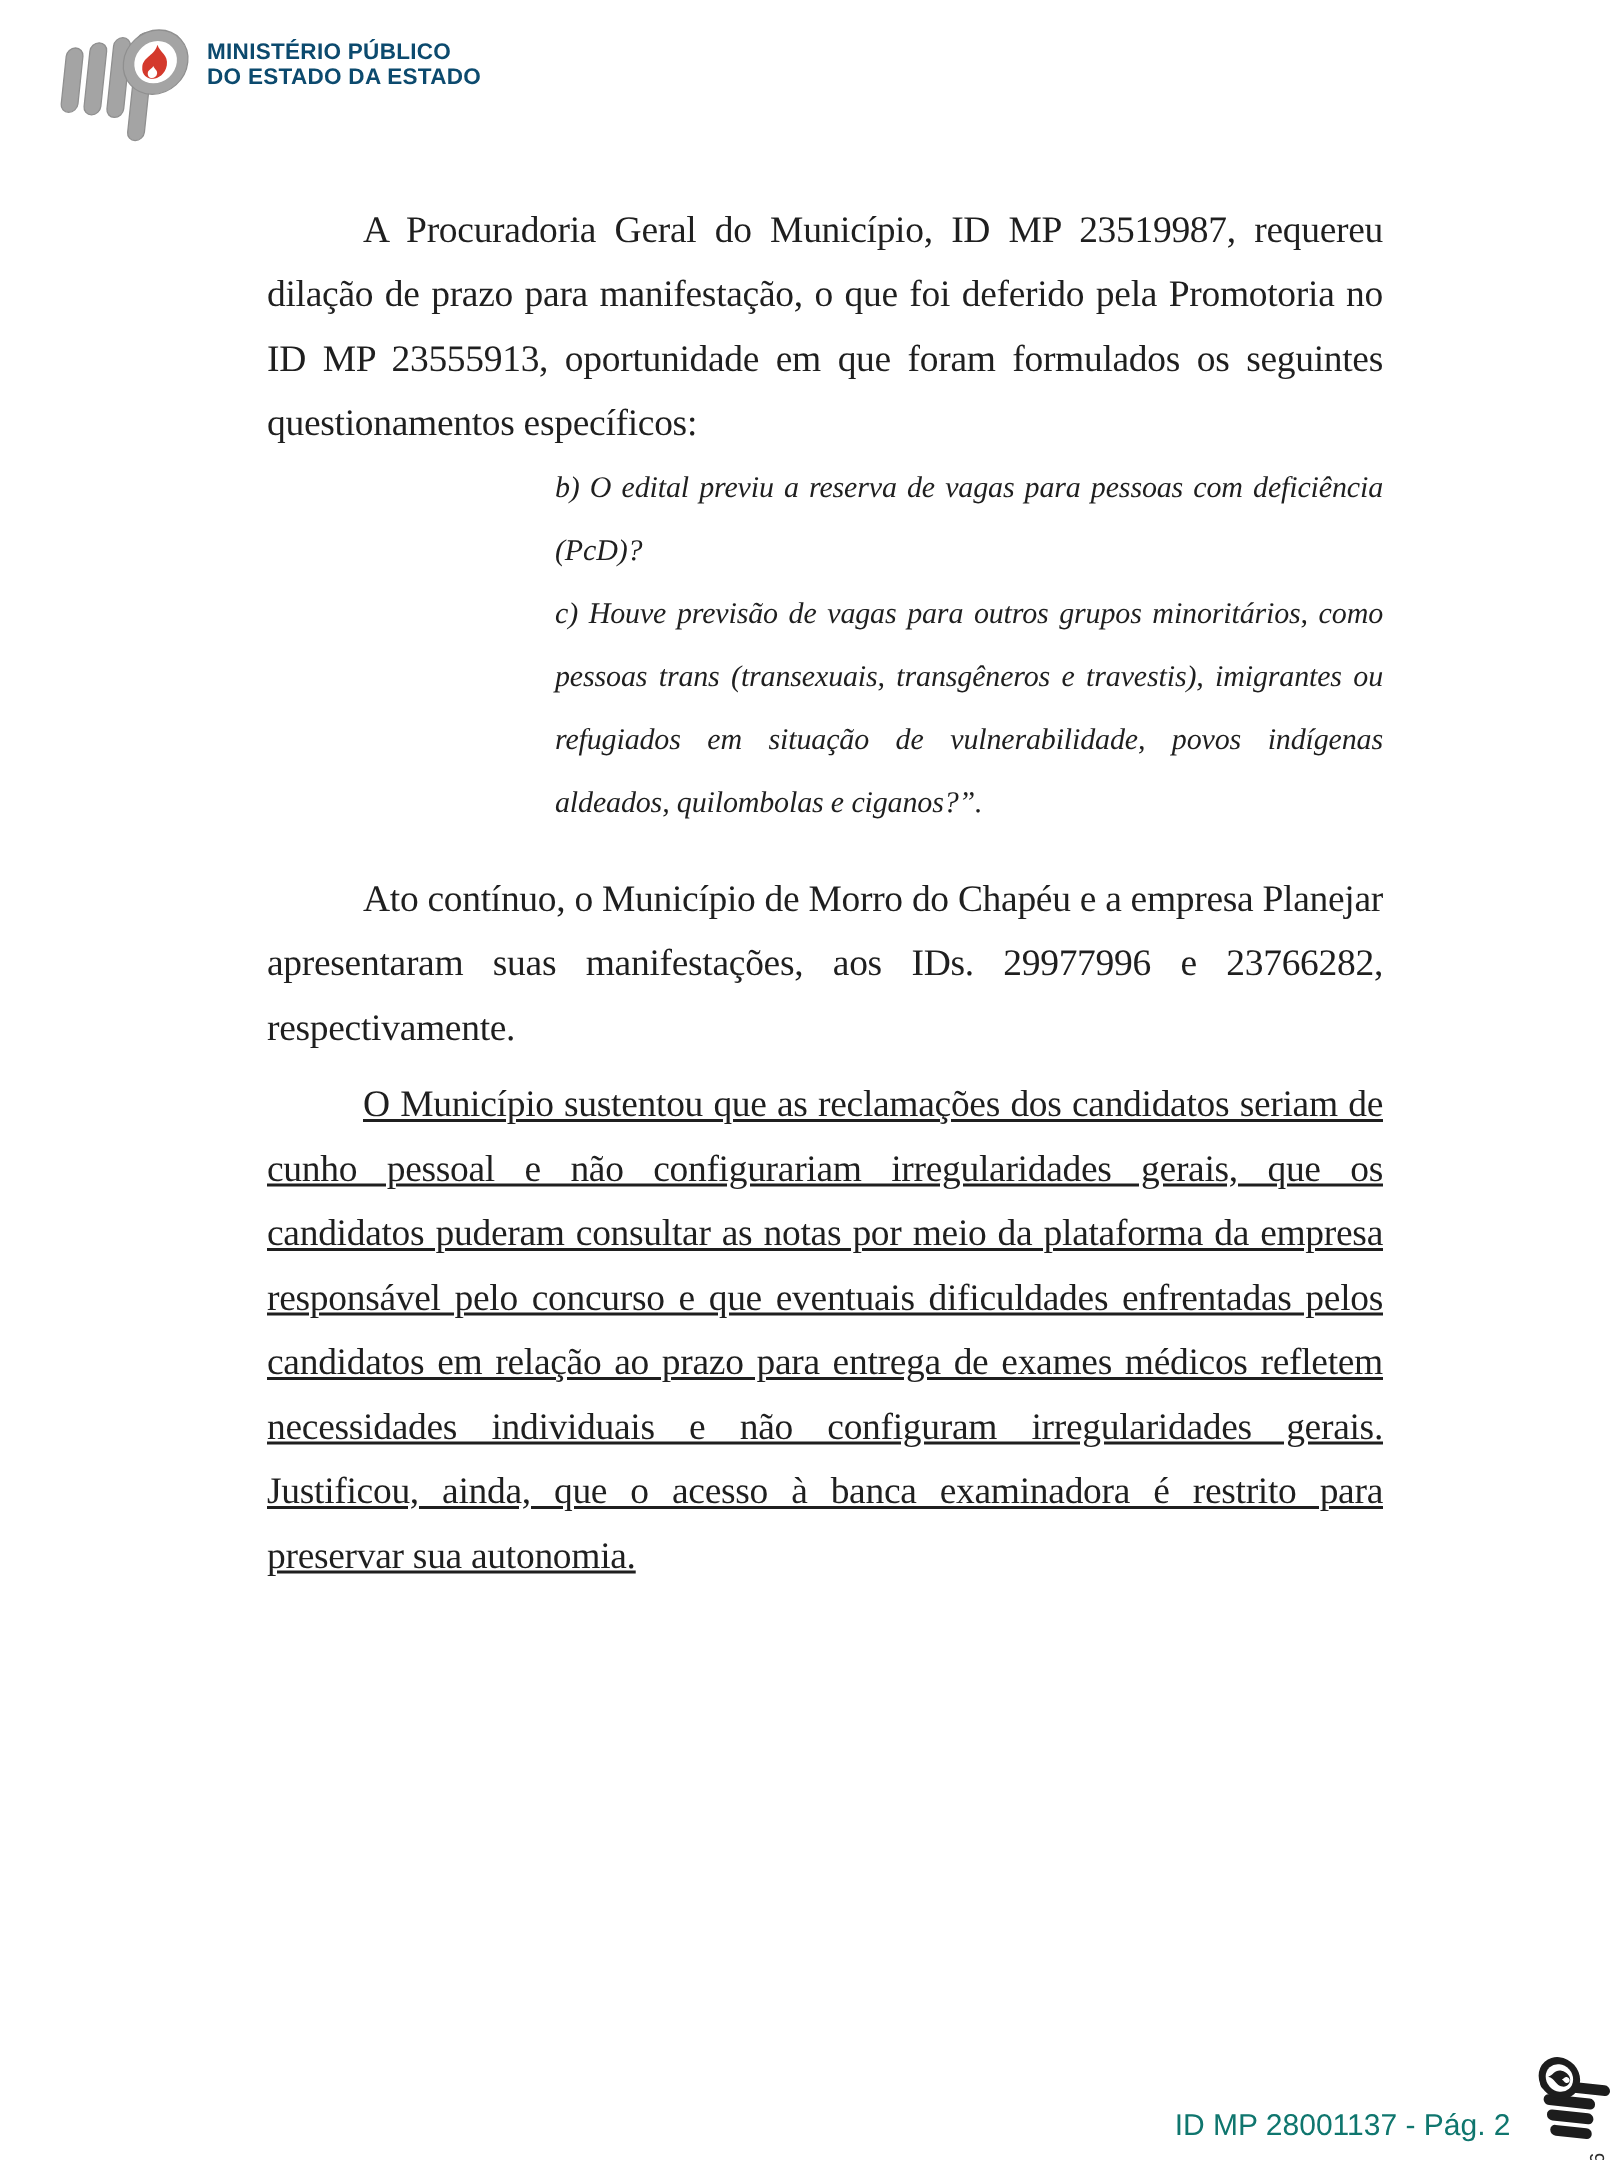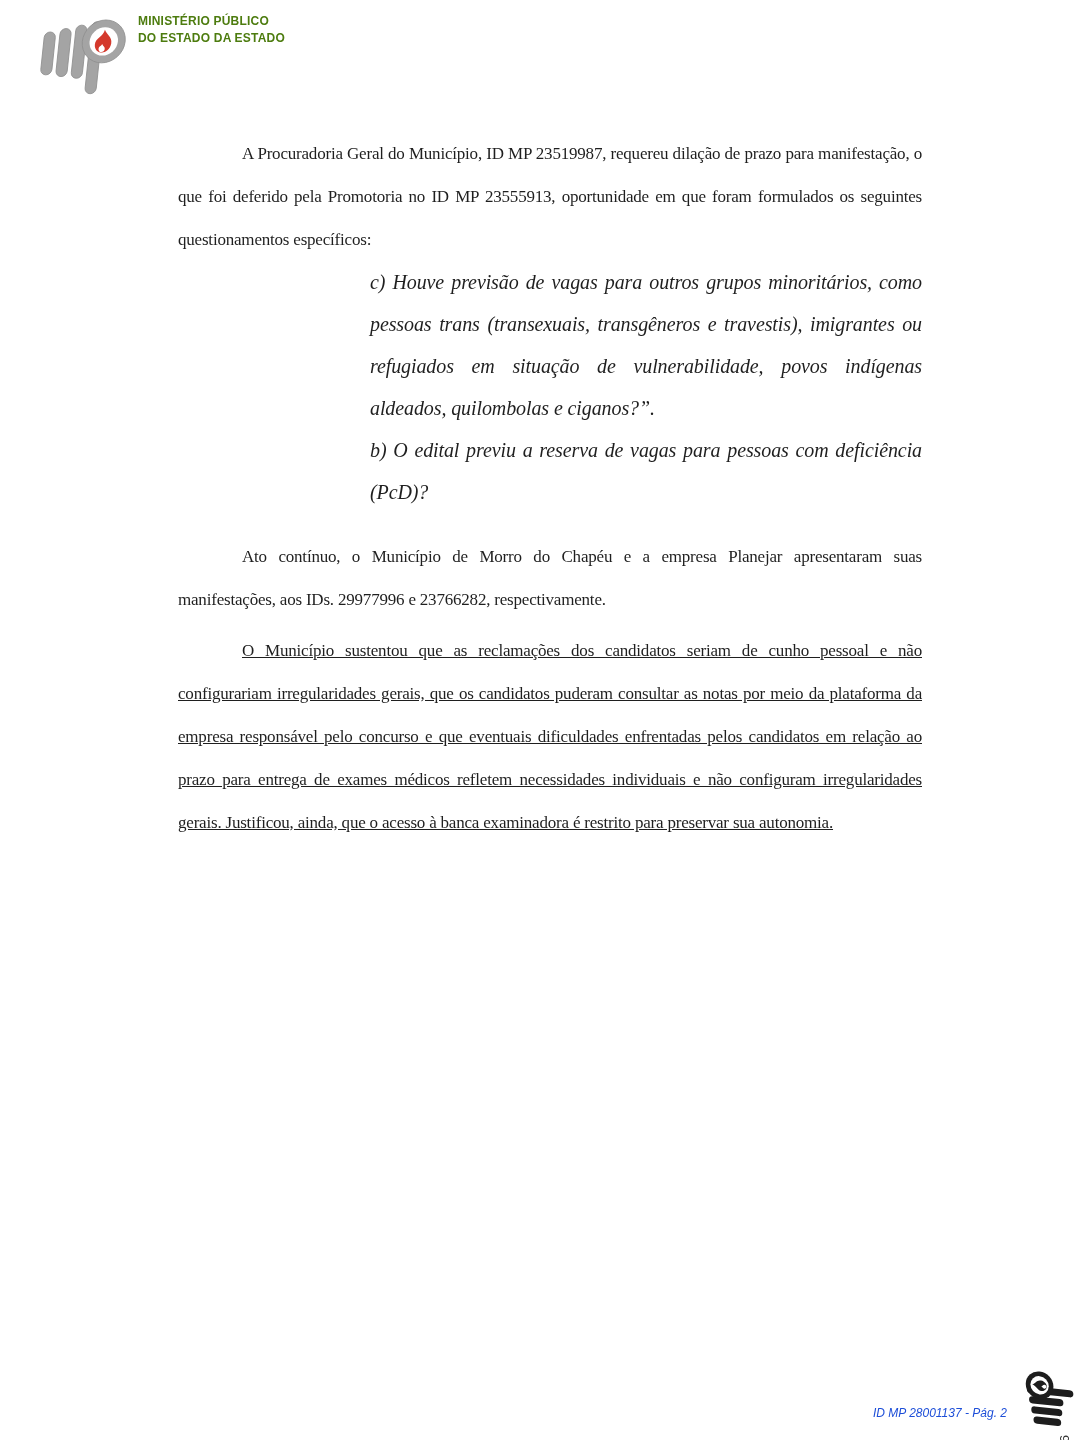--- a/index.html
+++ b/index.html
@@ -21,38 +21,39 @@
   .header {
     position: absolute;
     top: 13px;
     left: 33px;
     display: flex;
     align-items: flex-start;
   }
   .logo-mark { width: 96px; height: 86px; }
   .logo-text {
     margin-left: 9px;
+    margin-top: 13px;
     font-family: "Liberation Sans", sans-serif;
     font-weight: bold;
-    font-size: 12px;
+    font-size: 15px;
     line-height: 17px;
     letter-spacing: 0.2px;
-    color: #4d7c0f;
+    color: #0c4a6e;
   }
 
   
   .doc-body {
     position: absolute;
     top: 132px;
     left: 178px;
     width: 744px;
   }
   .para {
     margin: 0;
-    font-size: 17px;
+    font-size: 25px;
     line-height: 43px;
     letter-spacing: -0.2px;
     text-align: justify;
     text-indent: 64px;
   }
   .quote-block {
     margin: 0 0 22px 192px;
     font-style: italic;
     font-size: 20px;
     line-height: 42px;
@@ -78,23 +79,22 @@
     color: #2e2e2e;
     white-space: nowrap;
   }
 
   
   .footer-label {
     position: absolute;
     top: 1406px;
     right: 73px;
     font-family: "Liberation Sans", sans-serif;
-    font-size: 12px;
-    color: #1d4ed8;
-    font-style: italic;
+    font-size: 20px;
+    color: #0f766e;
   }
   .footer-logo {
     position: absolute;
     right: 0px;
     bottom: 2px;
     width: 64px;
     height: 64px;
   }
   .footer-logo svg {
     width: 62px;
@@ -124,22 +124,22 @@
     <div class="logo-text">
       <div>MINISTÉRIO PÚBLICO</div>
       <div>DO ESTADO DA ESTADO</div>
     </div>
   </div>
 
   <div class="doc-body">
     <p class="para">A Procuradoria Geral do Município, ID MP 23519987, requereu dilação de prazo para manifestação, o que foi deferido pela Promotoria no ID MP 23555913, oportunidade em que foram formulados os seguintes questionamentos específicos:</p>
 
     <div class="quote-block">
+      <p>b) O edital previu a reserva de vagas para pessoas com deficiência (PcD)?</p>
       <p>c) Houve previsão de vagas para outros grupos minoritários, como pessoas trans (transexuais, transgêneros e travestis), imigrantes ou refugiados em situação de vulnerabilidade, povos indígenas aldeados, quilombolas e ciganos?”.</p>
-      <p>b) O edital previu a reserva de vagas para pessoas com deficiência (PcD)?</p>
     </div>
 
     <p class="para para-2">Ato contínuo, o Município de Morro do Chapéu e a empresa Planejar apresentaram suas manifestações, aos IDs. 29977996 e 23766282, respectivamente.</p>
     <p class="para para-3">O Município sustentou que as reclamações dos candidatos seriam de cunho pessoal e não configurariam irregularidades gerais, que os candidatos puderam consultar as notas por meio da plataforma da empresa responsável pelo concurso e que eventuais dificuldades enfrentadas pelos candidatos em relação ao prazo para entrega de exames médicos refletem necessidades individuais e não configuram irregularidades gerais. Justificou, ainda, que o acesso à banca examinadora é restrito para preservar sua autonomia.</p>
   </div>
 
   <div class="signature-strip">
     <div>Documento assinado eletronicamente por: NAYARA VALTÉRCIA GONÇALVES BARRETO - 11/07/2025 17:29:39</div>
     <div>Ministério Público do Estado da Bahia. Conferência disponível em: https://idea.sistemas.mpba.mp.br/idea/verificardoc.aspx?id=93BA9CC18805985CE9D6</div>
   </div>

